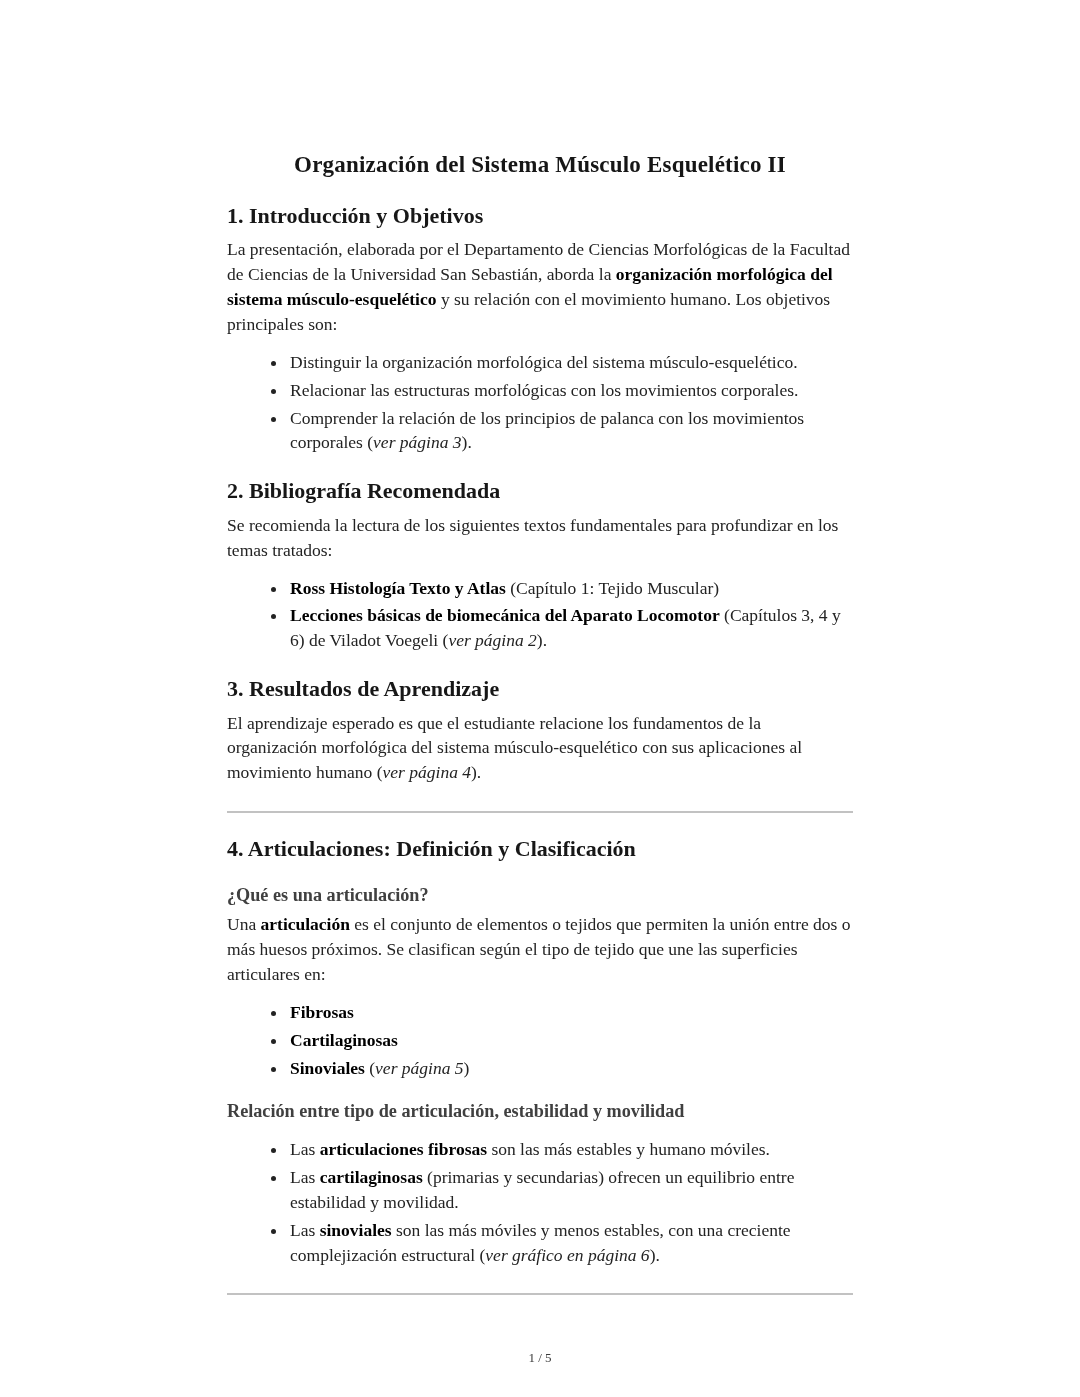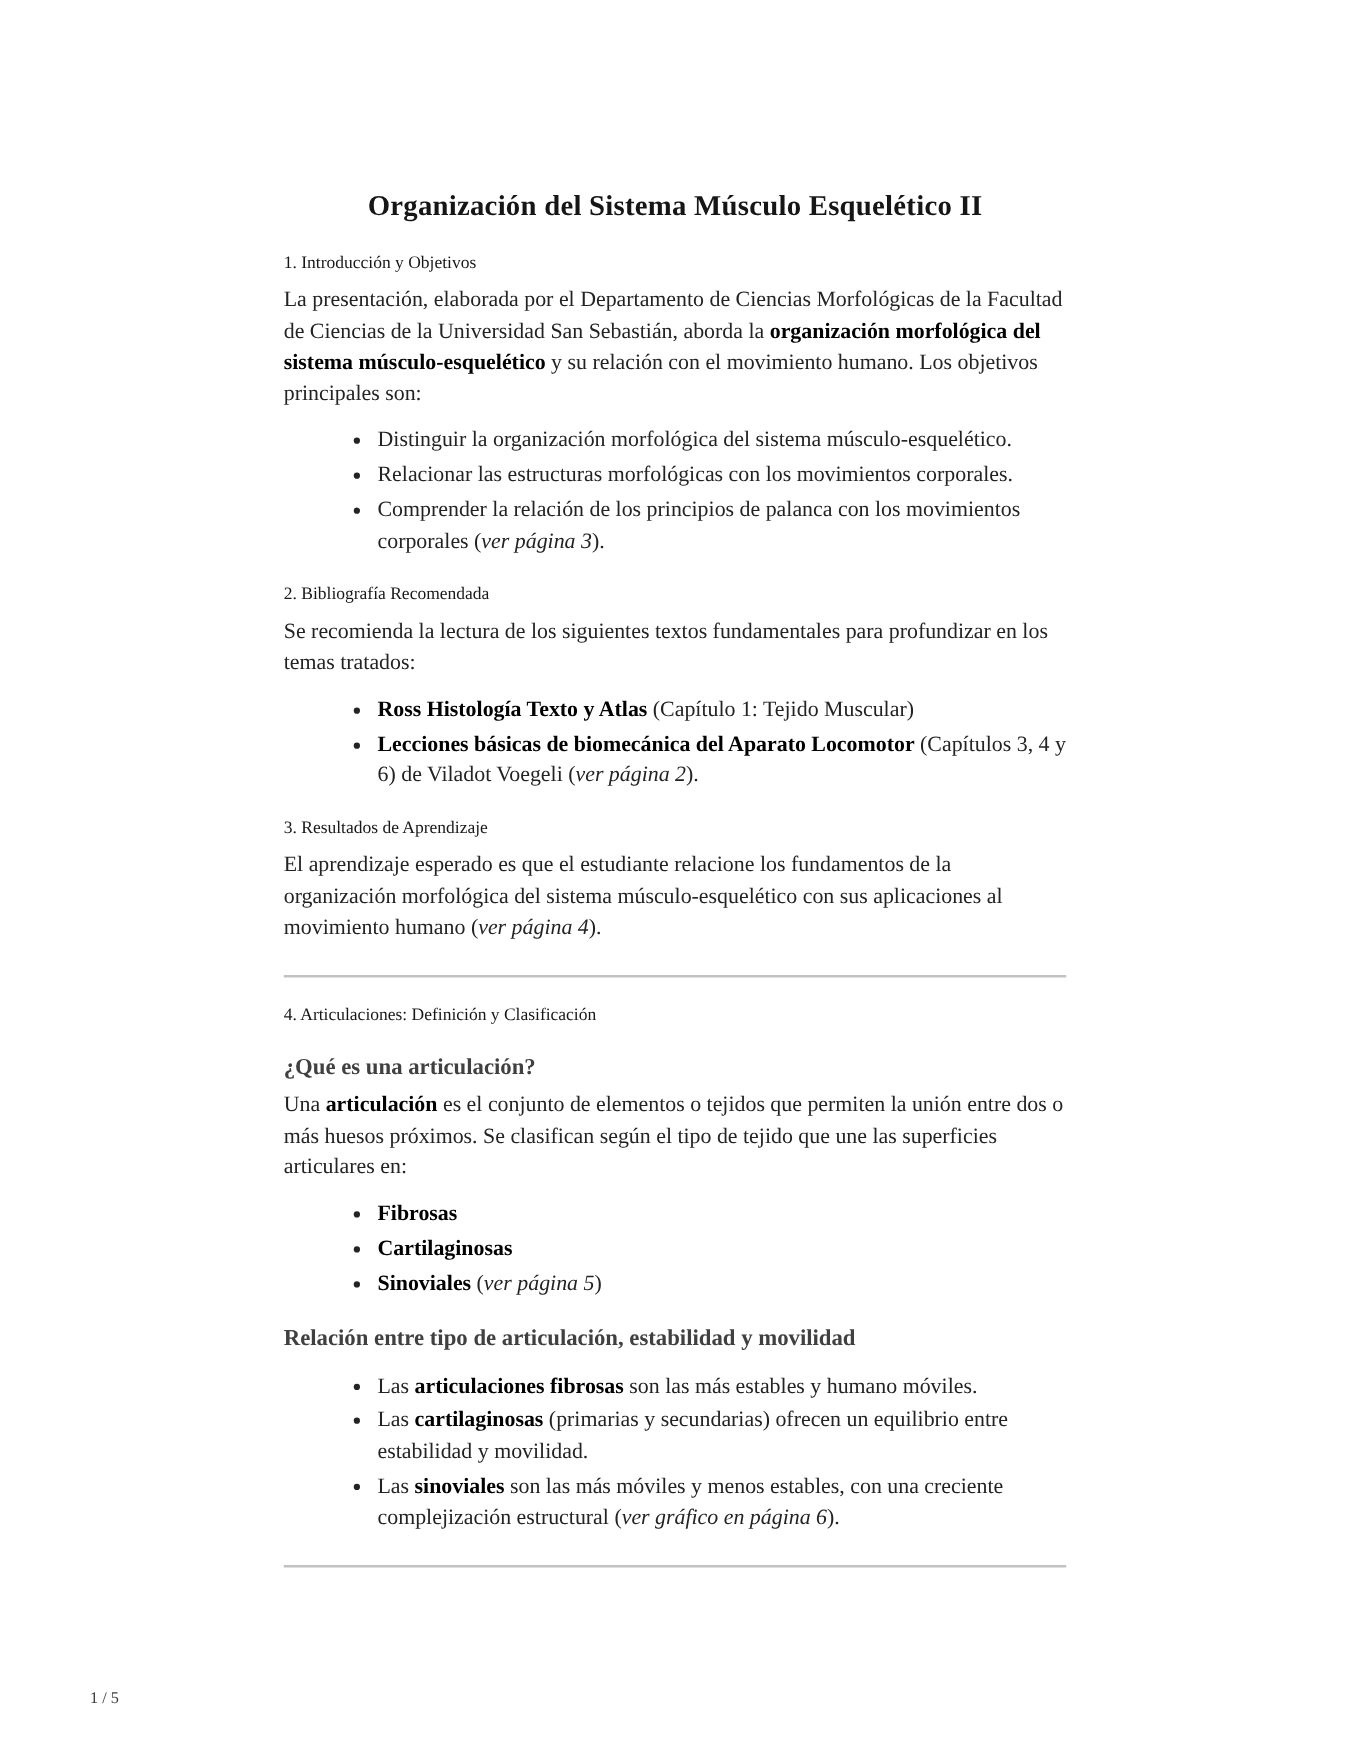--- a/index.html
+++ b/index.html
@@ -23,57 +23,57 @@
   .doc-title {
     font-size: 23px;
     line-height: 1.3;
     font-weight: 700;
     text-align: center;
     color: #161616;
     margin: 0 0 4px 0;
     letter-spacing: 0.2px;
   }
   .h2 {
-    font-size: 14px;
+    font-size: 22px;
     line-height: 1.3;
-    font-weight: 400;
+    font-weight: 700;
     color: #171717;
     margin: 22px 0 7px 0;
   }
   .h3 {
     font-size: 18.2px;
     line-height: 1.3;
     font-weight: 700;
     color: #404040;
     margin: 20px 0 5px 0;
   }
   .para {
     margin: 0 0 5px 0;
   }
   .list {
     margin: 13px 0 16px 0;
     padding: 0 0 0 57px;
   }
   .list li {
-    margin: 0 0 3px 16px;
+    margin: 0 0 3px 4px;
     padding-left: 2px;
   }
   .rule {
     border: none;
     border-top: 2px solid #c2c2c2;
     margin: 26px 0 20px 0;
   }
   strong { font-weight: 700; color: #000000; }
   em { font-style: italic; }
   .footer {
     position: absolute;
     left: 0;
     right: 0;
     bottom: 30px;
-    text-align: left;
+    text-align: center;
     font-size: 13px;
     color: #3a3a3a;
   }
 </style>
 </head>
 <body>
 
 <div class="page">
 
   <h1 class="doc-title">Organización del Sistema Músculo Esquelético II</h1>

